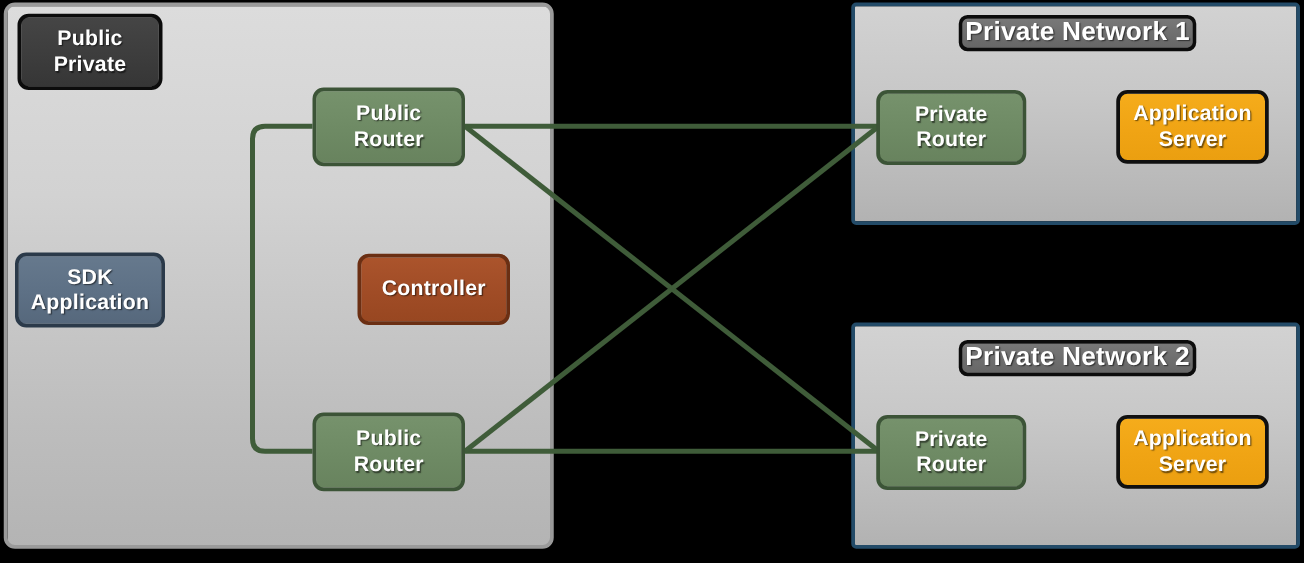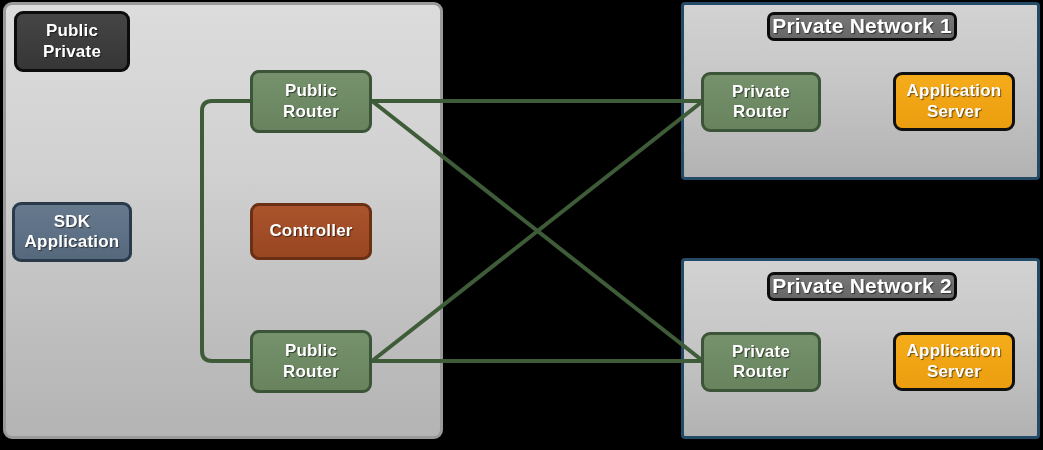--- a/index.html
+++ b/index.html
@@ -70,20 +70,21 @@
     background: linear-gradient(180deg, #66798d 0%, #5d7085 55%, #56687c 100%);
     border: 3px solid #2b3a4a;
   }
   .node-green {
     background: linear-gradient(180deg, #76926c 0%, #6e8a64 55%, #68835e 100%);
     border: 3px solid #3c5437;
   }
   .node-rust {
     background: linear-gradient(180deg, #ab542c 0%, #a04c26 55%, #984721 100%);
     border: 3px solid #6b2f13;
+    margin-left: 36px;
   }
   .node-amber {
     background: linear-gradient(180deg, #f5ac1b 0%, #f0a414 55%, #eb9f10 100%);
     border: 3px solid #101010;
   }
 
   
   #public-internet-node    { left: 14px;  top: 11px;  width: 116px; height: 61px; }
   #sdk-application-node    { left: 12px;  top: 202px; width: 120px; height: 60px; }
   #public-router-top-node  { left: 250px; top: 70px;  width: 122px; height: 63px; }

